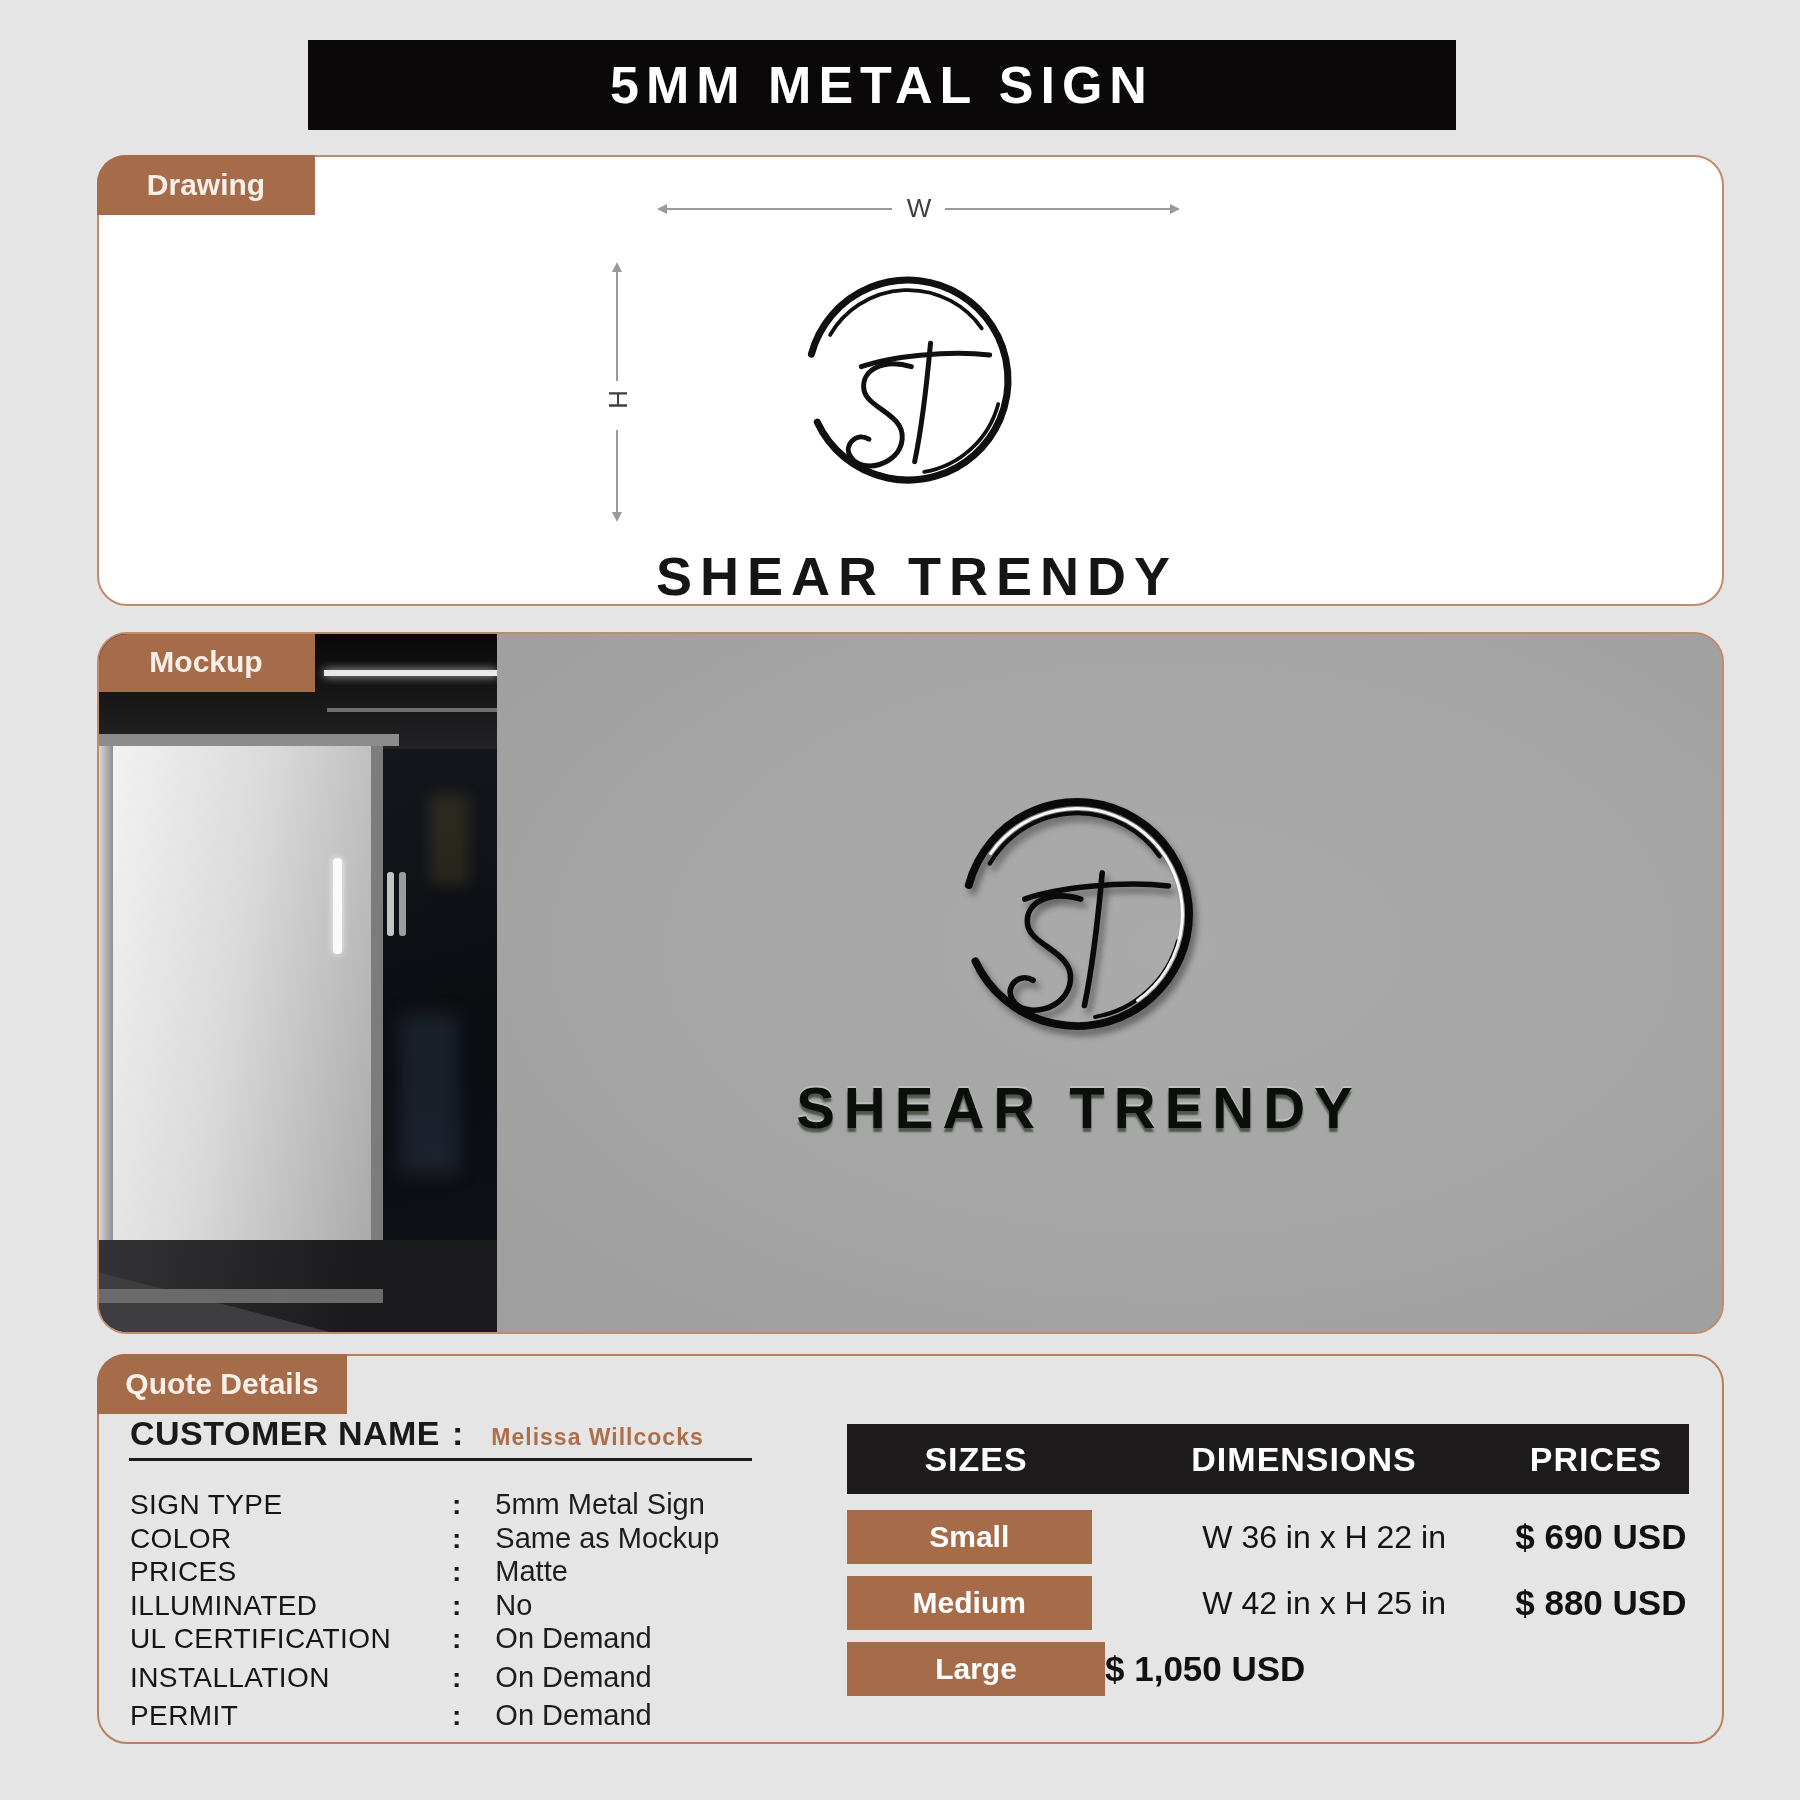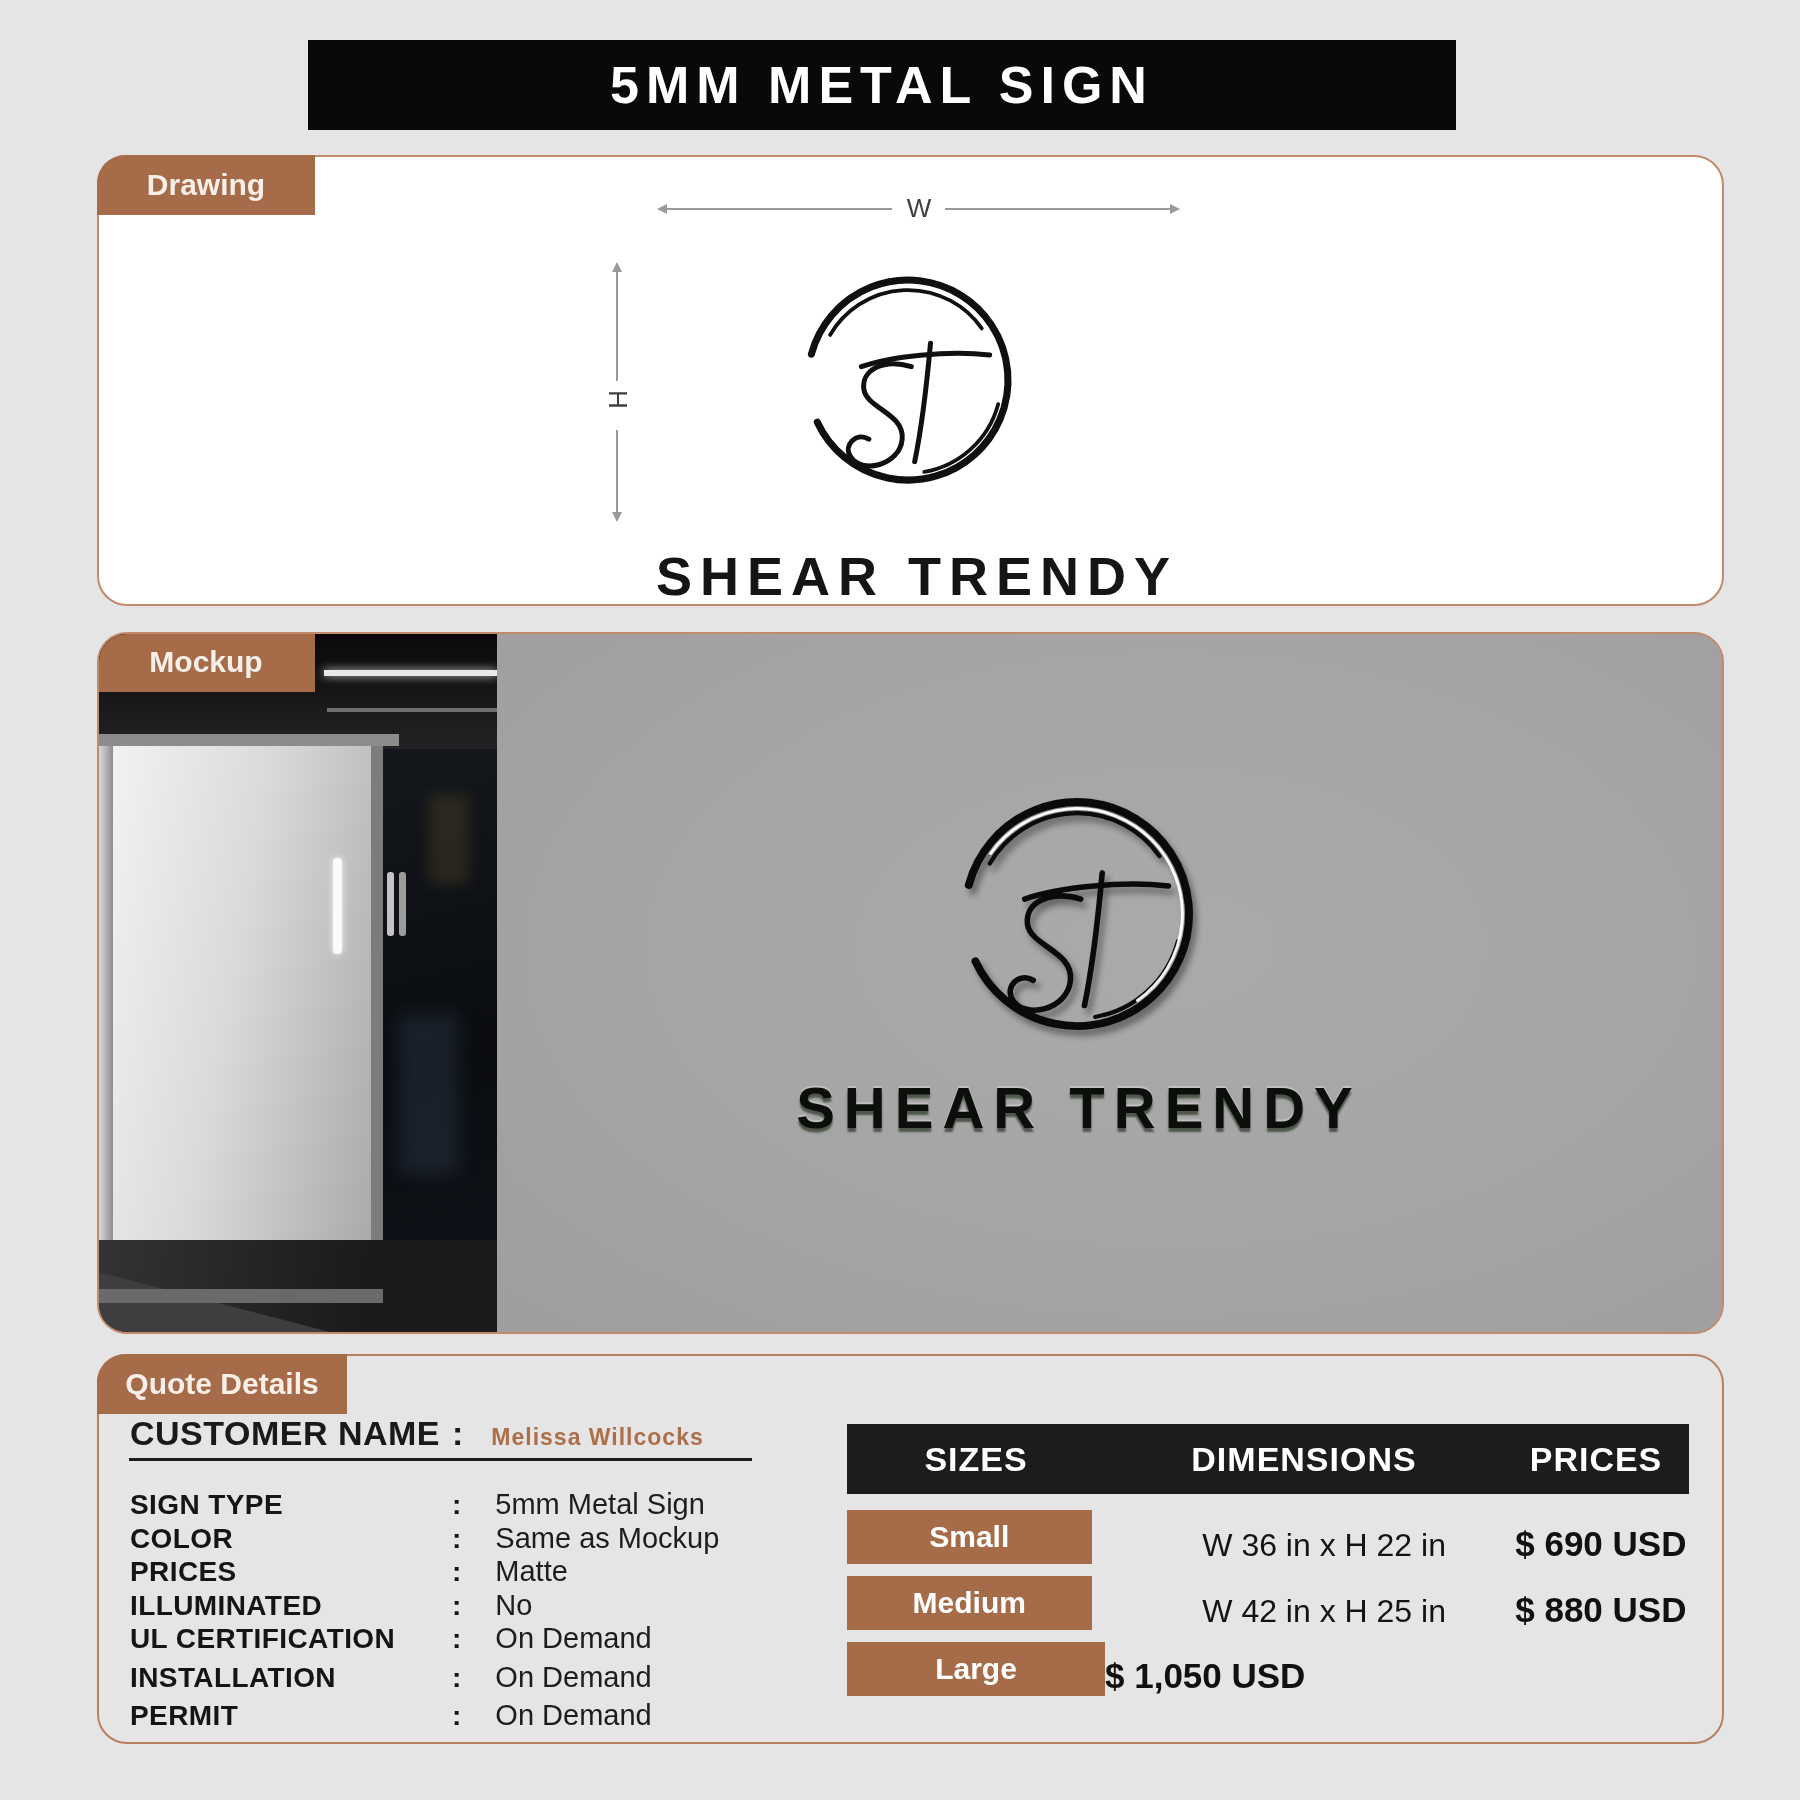--- a/index.html
+++ b/index.html
@@ -81,32 +81,32 @@
   .customer-row{position:absolute;left:31px;top:58px;display:flex;align-items:baseline;white-space:nowrap;}
   .customer-label{width:322px;font-size:34px;font-weight:800;color:#1a1a1a;letter-spacing:.5px;}
   .customer-colon{font-size:34px;font-weight:800;color:#1a1a1a;}
   .customer-name{margin-left:28px;font-size:23px;font-weight:600;color:#ad6e4a;letter-spacing:1px;}
   .customer-underline{position:absolute;left:30px;top:102px;width:623px;height:3px;background:#1c1c1c;}
 
   .specs{position:absolute;left:31px;top:132px;}
   .spec-row{display:flex;align-items:baseline;height:33.5px;line-height:33.5px;white-space:nowrap;}
   .spec-row:nth-child(6){margin-top:5px;}
   .spec-row:nth-child(7){margin-top:5px;}
-  .spec-label{width:322px;font-size:28px;font-weight:700;color:#151515;letter-spacing:.4px;}
+  .spec-label{width:322px;font-size:28px;font-weight:400;color:#151515;letter-spacing:.4px;}
   .spec-colon{font-size:28px;font-weight:800;color:#151515;}
   .spec-value{margin-left:34px;font-size:29px;font-weight:400;color:#1d1d1d;}
 
   .price-table{position:absolute;left:748px;top:68px;width:842px;}
   .pt-header{display:flex;height:70px;background:#1e1b1c;align-items:center;}
   .pt-header span{color:#ffffff;font-size:34px;font-weight:700;text-align:center;letter-spacing:1px;}
   .col-size{width:258px;}
   .col-dims{width:398px;}
   .col-price{width:186px;}
   .pt-body{margin-top:16px;}
-  .pt-row{display:flex;height:54px;margin-bottom:12px;align-items:flex-end;}
+  .pt-row{display:flex;height:54px;margin-bottom:12px;align-items:center;}
   .size-chip{width:258px;height:54px;background:#a66c4a;display:flex;align-items:center;justify-content:center;}
   .size-chip span{color:#ffffff;font-size:30px;font-weight:700;}
   .dims-cell{width:398px;text-align:center;font-size:32px;color:#141414;white-space:nowrap;padding-left:44px;}
   .price-cell{width:186px;text-align:center;font-size:35px;font-weight:800;color:#111111;white-space:nowrap;}
 </style>
 </head>
 <body>
 
 <div class="page">
 

